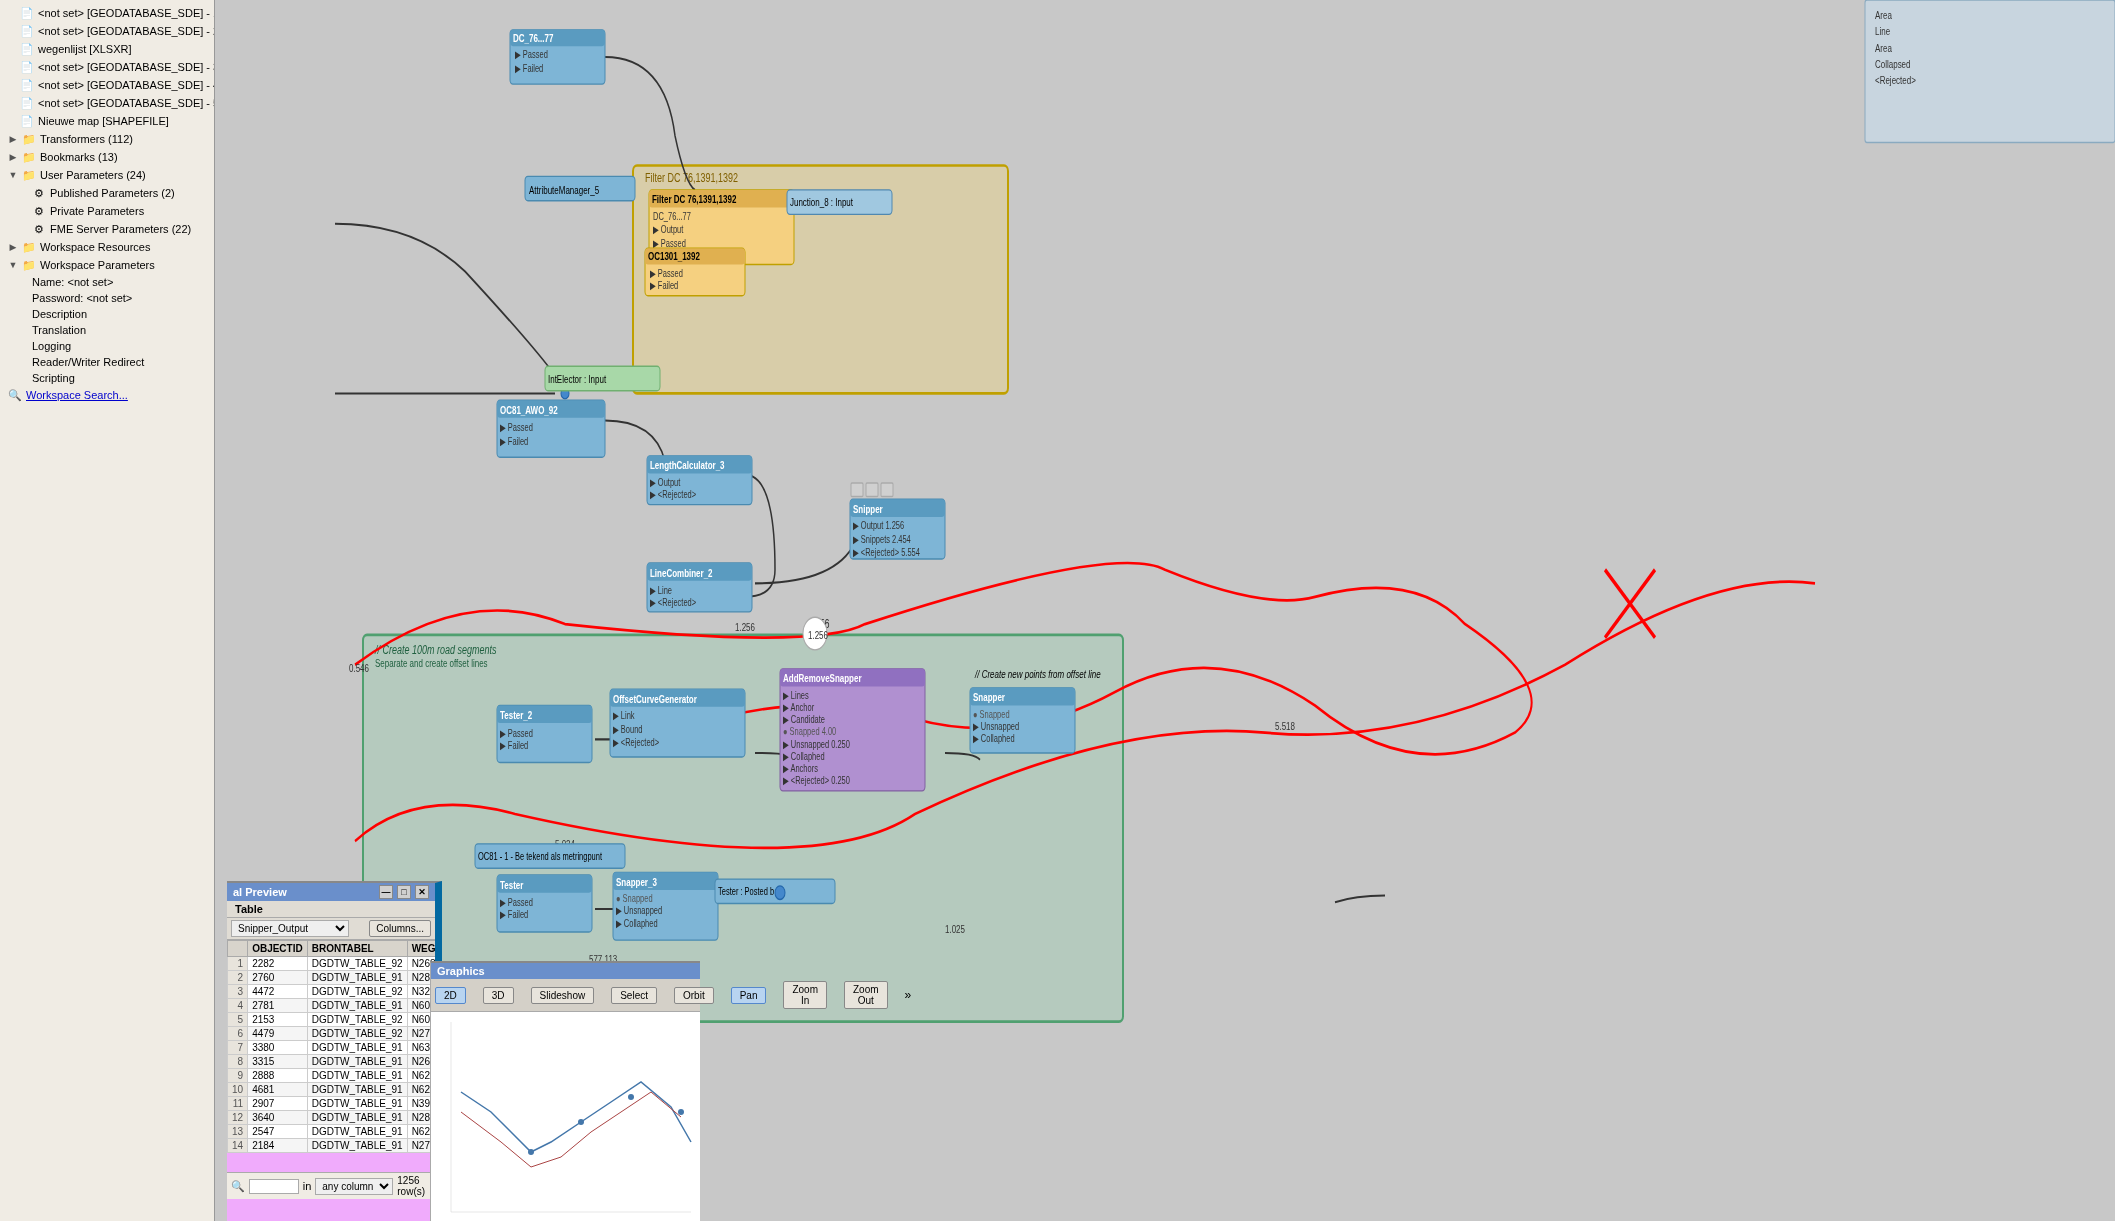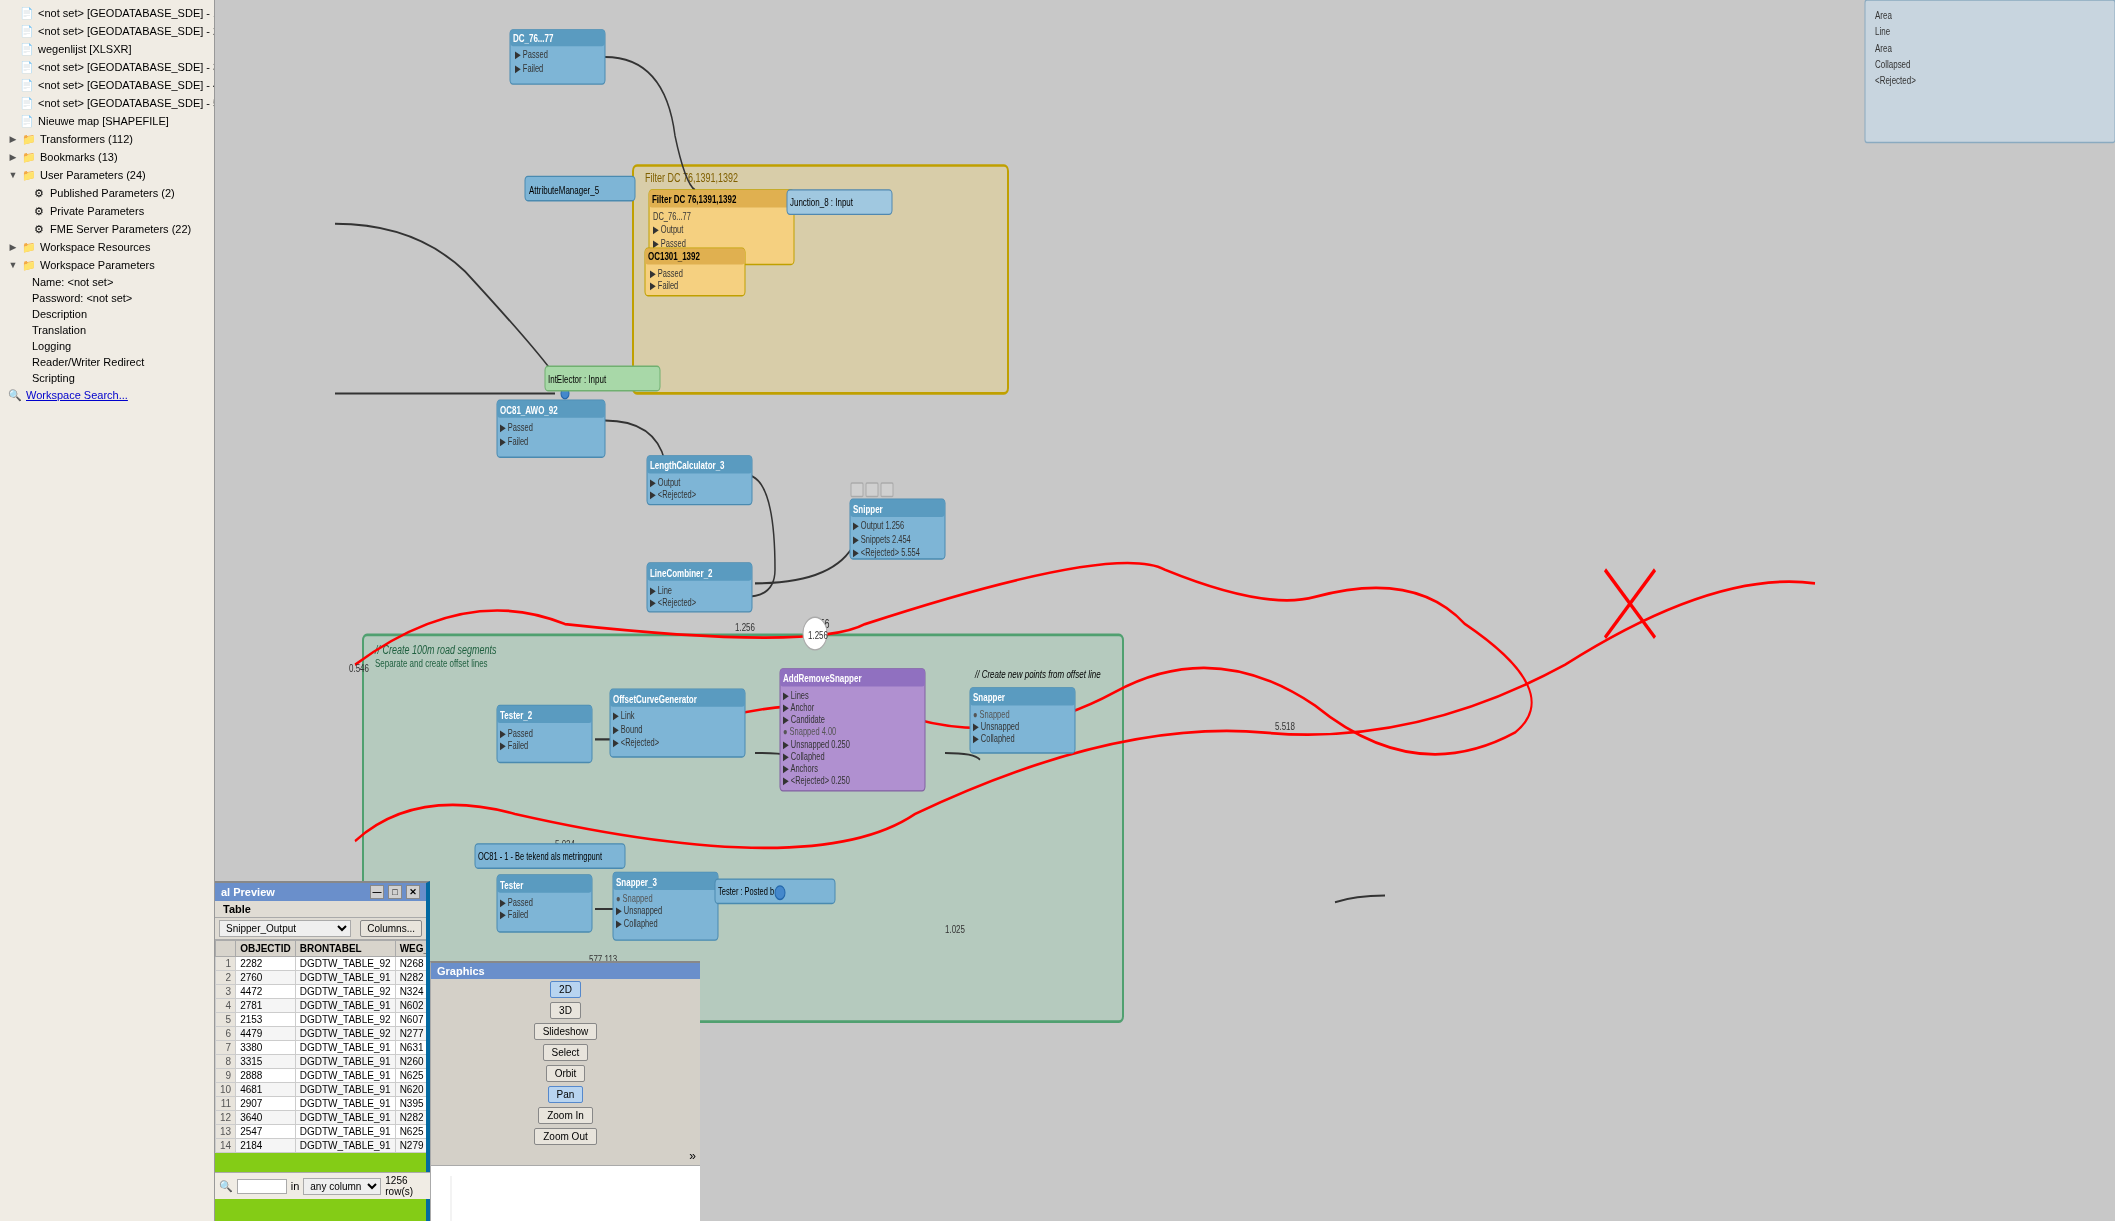--- a/index.html
+++ b/index.html
@@ -78,25 +78,25 @@
       flex: 1;
       background: #c8c8c8;
       position: relative;
       overflow: hidden;
     }
 
     
     .bottom-panel {
       position: absolute;
       bottom: 0;
-      left: 0;
+      left: 12px;
       width: 215px;
-      background: #84cc16;
+      background: #f0abfc;
       border-top: 2px solid #888;
-      border-right: 4px solid #0369a1;
+      border-right: 7px solid #0369a1;
     }
 
     .panel-title-bar {
       background: #6a8fcb;
       color: white;
       padding: 2px 6px;
       display: flex;
       align-items: center;
       justify-content: space-between;
       font-weight: bold;
@@ -166,23 +166,22 @@
       background: #1d4ed8;
       border-top: 2px solid #888;
       border-left: 1px solid #aaa;
     }
 
     .graphics-toolbar {
       background: #d4d0c8;
       padding: 2px 4px;
       display: flex;
       align-items: center;
-      gap: 4px;
+      gap: 17px;
       border-bottom: 1px solid #aaa;
-      flex-direction: column;
     }
 
     .gfx-btn {
       padding: 2px 8px;
       background: #e8e4dc;
       border: 1px solid #888;
       cursor: pointer;
       font-size: 10px;
       border-radius: 2px;
     }
@@ -264,21 +263,21 @@
       display: flex;
       align-items: center;
       justify-content: space-between;
       border-bottom: 1px solid #aaa;
     }
 
     .snippet-select {
       font-size: 10px;
       border: 1px solid #aaa;
       padding: 1px 2px;
-      width: 132px;
+      width: 118px;
     }
 
     
     .connections-svg {
       position: absolute;
       top: 0;
       left: 0;
       width: 100%;
       height: 100%;
       pointer-events: none;

